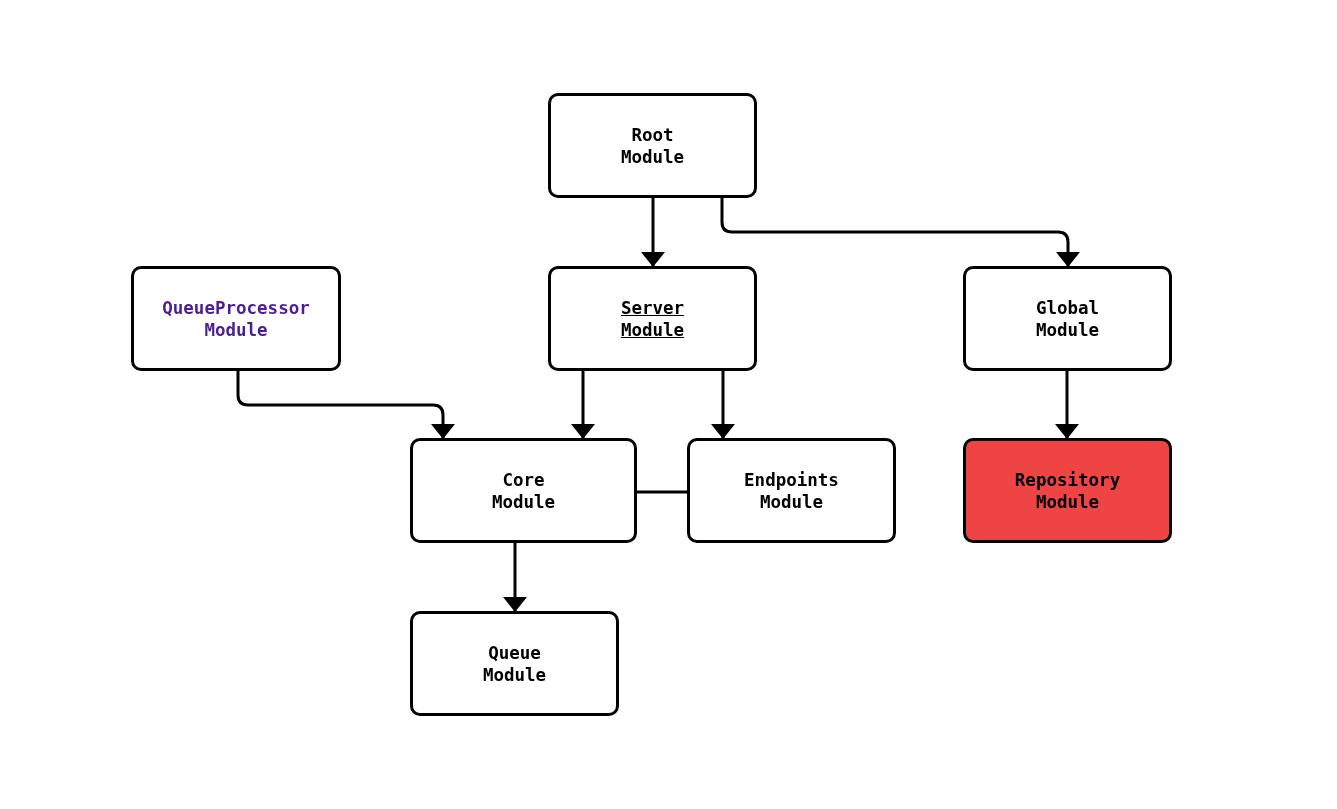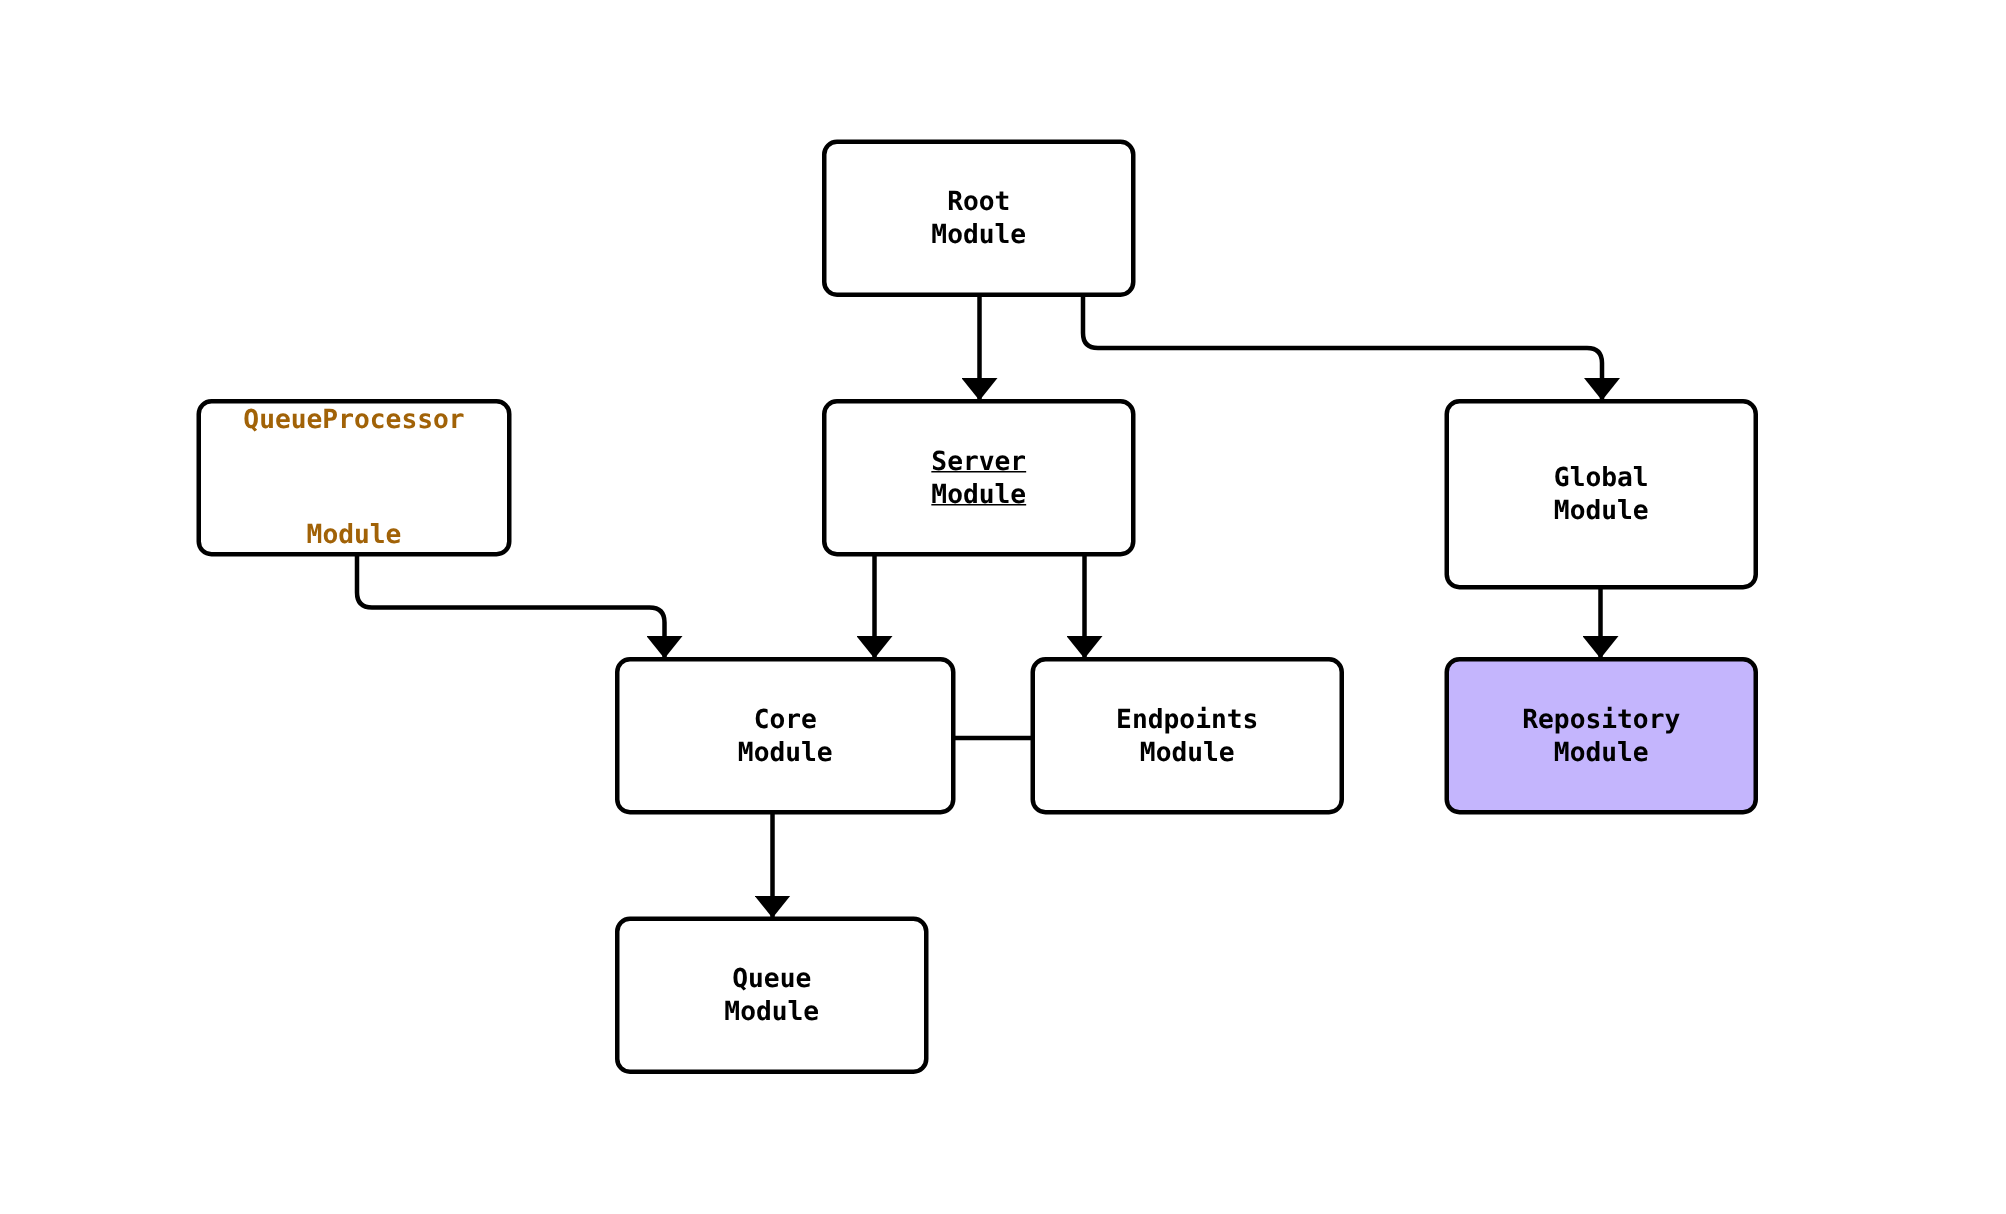--- a/index.html
+++ b/index.html
@@ -70,41 +70,41 @@
       <path d="M723,371 L723,438" class="edge" stroke="#000000" marker-end="url(#arrowhead)"></path>
       <path d="M687,492 L619,492" class="edge" stroke="#000000" marker-end="url(#arrowhead)"></path>
       <path d="M1067,371 L1067,438" class="edge" stroke="#000000" marker-end="url(#arrowhead)"></path>
       <path d="M515,543 L515,611" class="edge" stroke="#000000" marker-end="url(#arrowhead)"></path>
     </svg>
   <div id="node-layer">
       <div class="node" style="left: 548px; top: 93px; width: 209px; height: 105px; border-color: rgb(0, 0, 0); background: rgb(255, 255, 255); color: rgb(0, 0, 0);">
         <span>Root</span>
         <span>Module</span>
       </div>
-      <div class="node" style="left: 131px; top: 266px; width: 210px; height: 105px; border-color: rgb(0, 0, 0); background: rgb(255, 255, 255); color: #a16207; justify-content: space-between;">
+      <div class="node" style="left: 131px; top: 266px; width: 210px; height: 105px; border-color: rgb(0, 0, 0); background: rgb(255, 255, 255); color: #4c1d95;">
         <span>QueueProcessor</span>
         <span>Module</span>
       </div>
       <div class="node" style="left: 548px; top: 266px; width: 209px; height: 105px; border-color: rgb(0, 0, 0); background: rgb(255, 255, 255); color: rgb(0, 0, 0); text-decoration: underline;">
         <span>Server</span>
         <span>Module</span>
       </div>
-      <div class="node" style="left: 963px; top: 266px; width: 209px; height: 127px; border-color: rgb(0, 0, 0); background: rgb(255, 255, 255); color: rgb(0, 0, 0);">
+      <div class="node" style="left: 963px; top: 266px; width: 209px; height: 105px; border-color: rgb(0, 0, 0); background: rgb(255, 255, 255); color: rgb(0, 0, 0);">
         <span>Global</span>
         <span>Module</span>
       </div>
       <div class="node" style="left: 410px; top: 438px; width: 227px; height: 105px; border-color: rgb(0, 0, 0); background: rgb(255, 255, 255); color: rgb(0, 0, 0);">
         <span>Core</span>
         <span>Module</span>
       </div>
       <div class="node" style="left: 687px; top: 438px; width: 209px; height: 105px; border-color: rgb(0, 0, 0); background: rgb(255, 255, 255); color: rgb(0, 0, 0);">
         <span>Endpoints</span>
         <span>Module</span>
       </div>
-      <div class="node" style="left: 963px; top: 438px; width: 209px; height: 105px; border-color: rgb(0, 0, 0); background: #c4b5fd; color: rgb(0, 0, 0);">
+      <div class="node" style="left: 963px; top: 438px; width: 209px; height: 105px; border-color: rgb(0, 0, 0); background: #ef4444; color: rgb(0, 0, 0);">
         <span>Repository</span>
         <span>Module</span>
       </div>
       <div class="node" style="left: 410px; top: 611px; width: 209px; height: 105px; border-color: rgb(0, 0, 0); background: rgb(255, 255, 255); color: rgb(0, 0, 0);">
         <span>Queue</span>
         <span>Module</span>
       </div>
     </div>
 </div>
 

